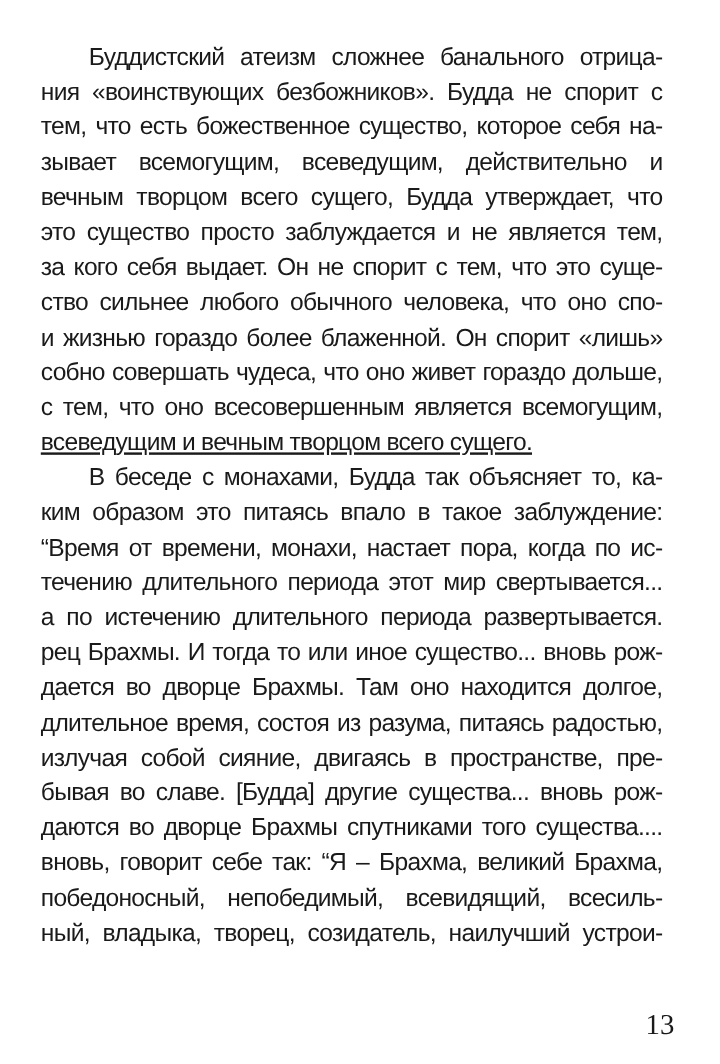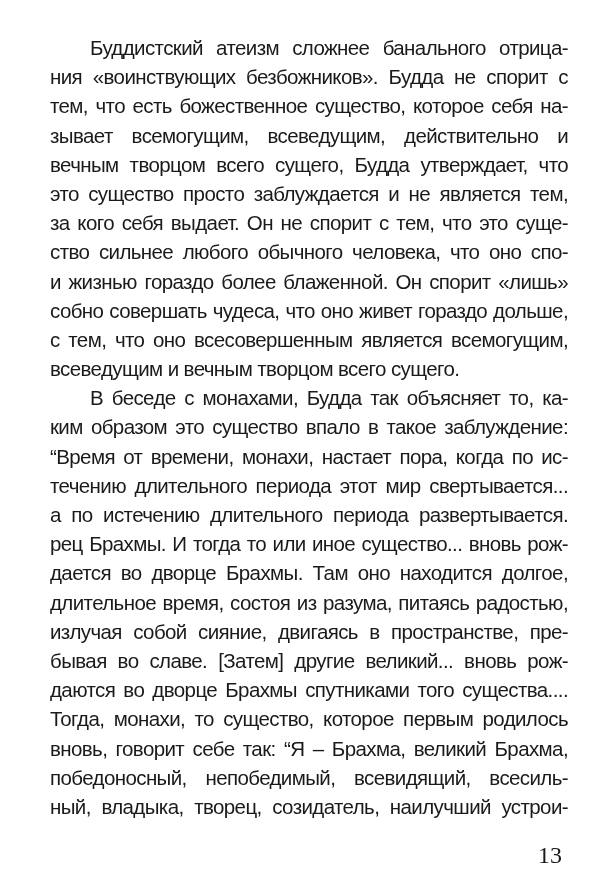--- a/index.html
+++ b/index.html
@@ -8,40 +8,41 @@
       background: #ffffff;
     }
     body {
       width: 600px;
       height: 887px;
       position: relative;
       overflow: hidden;
     }
     .page {
       position: absolute;
-      left: 50px;
+      left: 34px;
       top: 33px;
       width: 518px;
       font-family: "Liberation Sans", sans-serif;
       font-size: 20.5px;
       line-height: 29.2px;
       color: #1a1a1a;
       letter-spacing: -0.6px;
       word-spacing: 0px;
     }
     .line {
       display: block;
       white-space: nowrap;
       text-align: justify;
       text-align-last: justify;
       height: 29.2px;
       overflow: visible;
     }
     .line.last {
       text-align-last: left;
+      text-decoration: underline;
     }
     .line.indent {
       padding-left: 40px;
     }
     .page-number {
       position: absolute;
       left: 538px;
       top: 842px;
       font-family: "Liberation Serif", serif;
       font-size: 24px;
@@ -61,30 +62,29 @@
     <span class="line">это существо просто заблуждается и не является тем,</span>
     <span class="line">за кого себя выдает. Он не спорит с тем, что это суще-</span>
     <span class="line">ство сильнее любого обычного человека, что оно спо-</span>
     <span class="line">и жизнью гораздо более блаженной. Он спорит «лишь»</span>
     <span class="line">собно совершать чудеса, что оно живет гораздо дольше,</span>
     <span class="line">с тем, что оно всесовершенным является всемогущим,</span>
     <span class="line last">всеведущим и вечным творцом всего сущего.</span>
   </div>
   <div>
     <span class="line indent">В беседе с монахами, Будда так объясняет то, ка-</span>
-    <span class="line">ким образом это существо впало в такое заблуждение:</span>
+    <span class="line">ким образом это питаясь впало в такое заблуждение:</span>
     <span class="line">“Время от времени, монахи, настает пора, когда по ис-</span>
     <span class="line">течению длительного периода этот мир свертывается...</span>
     <span class="line">а по истечению длительного периода развертывается.</span>
     <span class="line">рец Брахмы. И тогда то или иное существо... вновь рож-</span>
     <span class="line">дается во дворце Брахмы. Там оно находится долгое,</span>
     <span class="line">длительное время, состоя из разума, питаясь радостью,</span>
     <span class="line">излучая собой сияние, двигаясь в пространстве, пре-</span>
-    <span class="line">бывая во славе. [Затем] другие великий... вновь рож-</span>
+    <span class="line">бывая во славе. [Будда] другие существа... вновь рож-</span>
     <span class="line">даются во дворце Брахмы спутниками того существа....</span>
-    <span class="line">Тогда, монахи, то существо, которое первым родилось</span>
     <span class="line">вновь, говорит себе так: “Я – Брахма, великий Брахма,</span>
     <span class="line">победоносный, непобедимый, всевидящий, всесиль-</span>
     <span class="line">ный, владыка, творец, созидатель, наилучший устрои-</span>
   </div>
 </div>
 
 <div class="page-number">13</div>
 
 </body></html>

